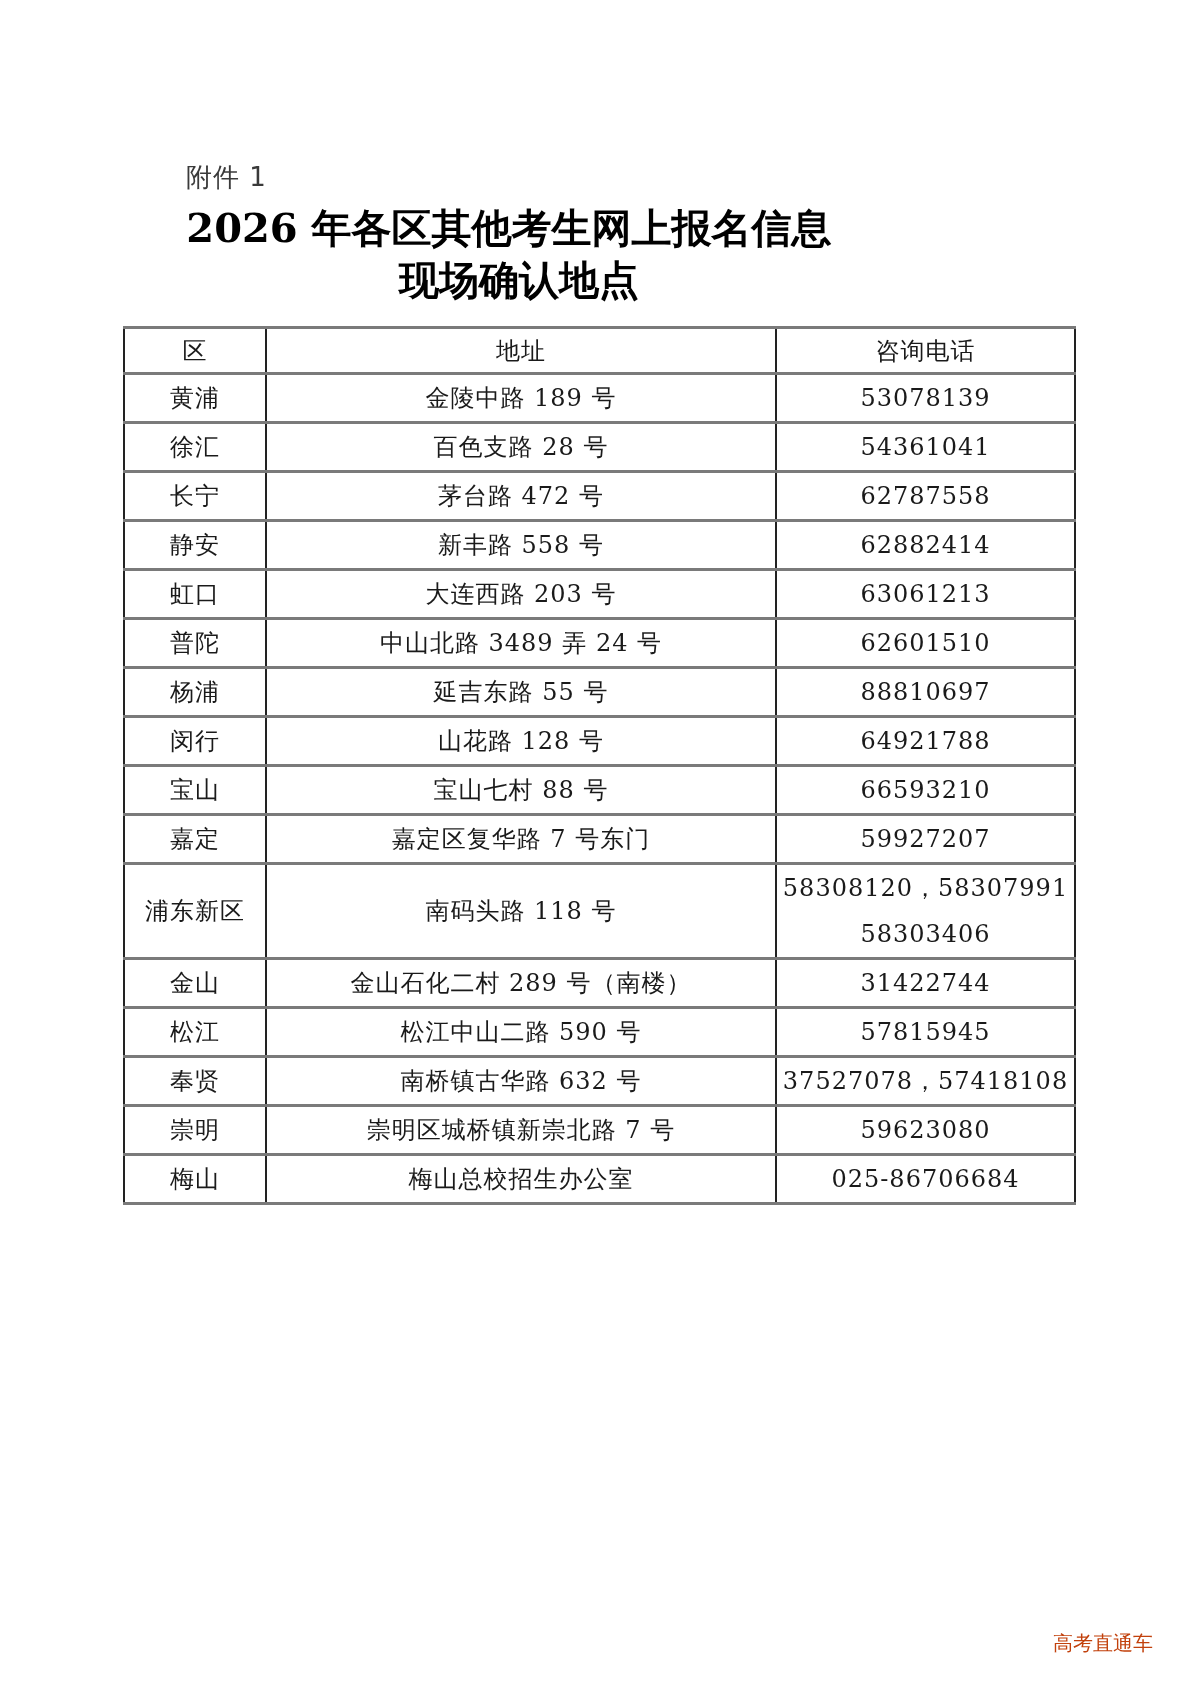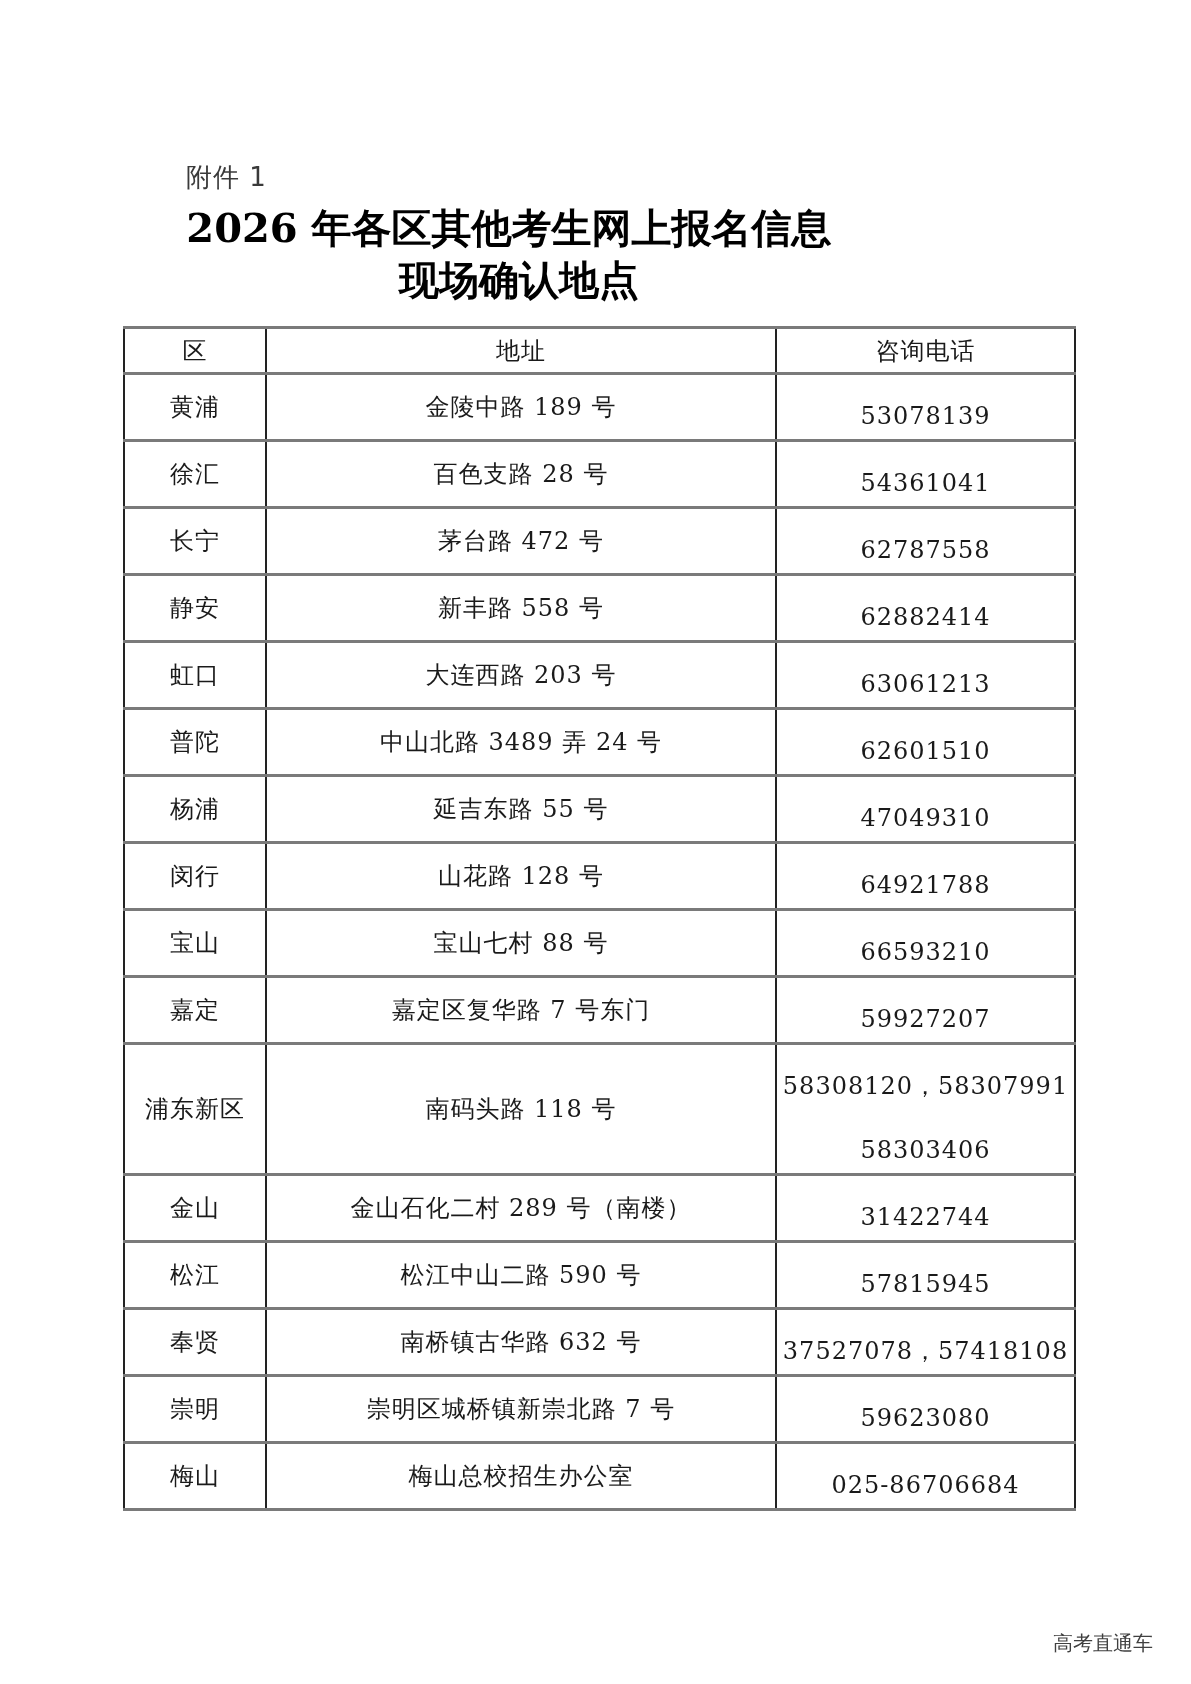--- a/index.html
+++ b/index.html
@@ -60,29 +60,29 @@
       border-bottom: 3px solid #7a7a7a;
       text-align: center;
       vertical-align: middle;
       height: 43px;
       padding: 0 4px;
       font-weight: normal;
       white-space: nowrap;
       letter-spacing: 1px;
     }
     table.sites tr.tall td { height: 92px; }
-    .phone-line { display: block; line-height: 46px; margin-top: 18px; }
+    .phone-line { display: block; line-height: 46px; }
 
     .watermark {
       position: absolute;
       left: 1053px;
       top: 1630px;
       font-family: Liberation Mono, monospace;
       font-size: 20px;
-      color: #404040;
+      color: #c2410c;
     }
   </style>
 </head>
 <body>
 
 <div class="attachment-label">附件 1</div>
 <div class="title title-line-1">2026 年各区其他考生网上报名信息</div>
 <div class="title title-line-2">现场确认地点</div>
 
 <table class="sites">
@@ -138,21 +138,21 @@
         <td>普陀</td>
         <td>中山北路 3489 弄 24 号</td>
         <td>
           <span class="phone-line">62601510</span>
         </td>
       </tr>
       <tr>
         <td>杨浦</td>
         <td>延吉东路 55 号</td>
         <td>
-          <span class="phone-line">47049310</span>
+          <span class="phone-line">88810697</span>
         </td>
       </tr>
       <tr>
         <td>闵行</td>
         <td>山花路 128 号</td>
         <td>
           <span class="phone-line">64921788</span>
         </td>
       </tr>
       <tr>

